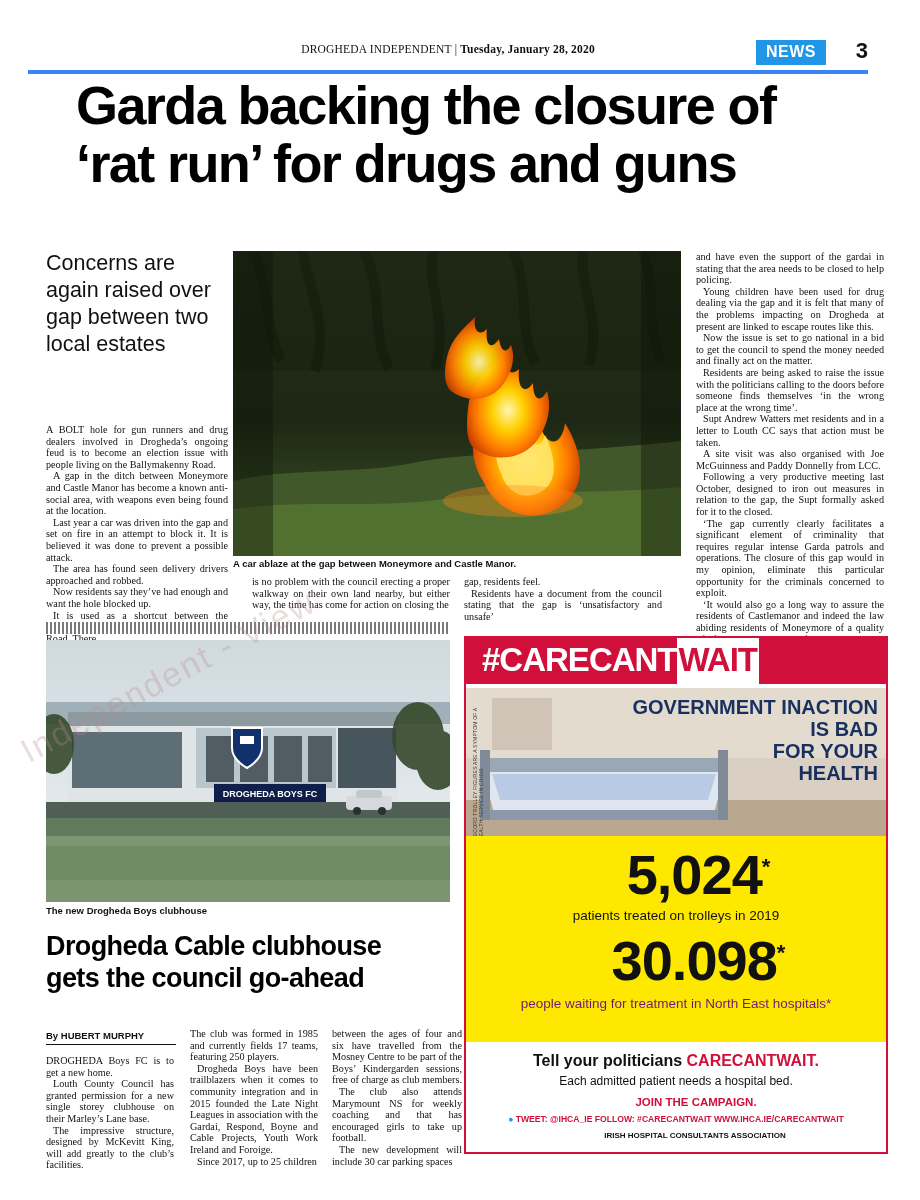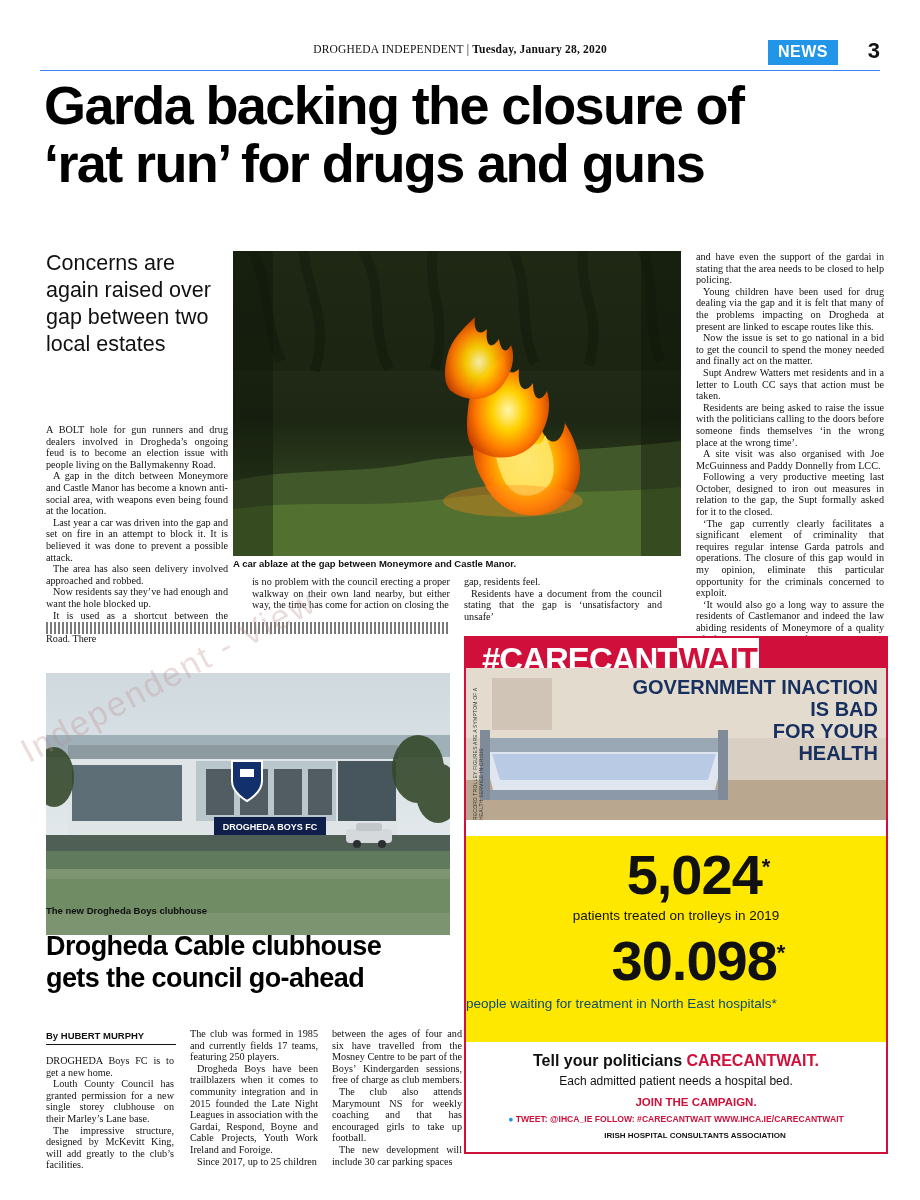--- a/index.html
+++ b/index.html
@@ -1,28 +1,28 @@
 <!DOCTYPE html>
 <html><head>
 <meta charset="utf-8">
 <style>
   html,body{margin:0;padding:0;background:#fff;}
   body{width:920px;height:1200px;font-family:"Liberation Serif",serif;color:#111;position:relative;overflow:hidden;}
   .page{position:absolute;left:0;top:0;width:920px;height:1200px;background:#fff;}
 
   
-  .masthead{position:absolute;left:40px;top:40px;width:840px;height:30px;border-bottom:1px solid #3b82f6;}
+  .masthead{position:absolute;left:28px;top:40px;width:840px;height:30px;border-bottom:4px solid #3b82f6;}
   .masthead-center{position:absolute;left:0;right:0;top:3px;text-align:center;font-family:"Liberation Serif",serif;font-size:11.5px;letter-spacing:.2px;}
   .masthead-center .bold{font-weight:bold;}
   .news-badge{position:absolute;right:42px;top:0px;background:#2196e8;color:#fff;font-family:"Liberation Sans",sans-serif;font-weight:bold;font-size:16px;letter-spacing:.5px;padding:3px 10px 4px 10px;}
   .page-num{position:absolute;right:0px;top:-2px;font-family:"Liberation Sans",sans-serif;font-weight:bold;font-size:22px;}
 
   
   .headline{position:absolute;left:44px;top:76px;width:840px;font-family:"Liberation Sans",sans-serif;font-weight:bold;font-size:54px;line-height:58px;letter-spacing:-1.6px;color:#000;}
-  .headline div{white-space:nowrap;}
+  .headline div{white-space:nowrap;margin-left:32px;}
 
   
   .standfirst{position:absolute;left:46px;top:250px;width:180px;font-family:"Liberation Sans",sans-serif;font-size:21.5px;line-height:27px;color:#111;}
 
   
   .lead-photo{position:absolute;left:233px;top:251px;width:448px;height:305px;overflow:hidden;background:#2d3a1f;}
   .lead-caption{position:absolute;left:233px;top:558px;width:448px;font-family:"Liberation Sans",sans-serif;font-weight:bold;font-size:9.5px;color:#111;}
 
   
   .col{position:absolute;font-family:"Liberation Serif",serif;font-size:10.2px;line-height:11.6px;text-align:justify;color:#111;}
@@ -31,50 +31,50 @@
   .c1{left:46px;top:424px;width:182px;}
   .c2{left:252px;top:576px;width:198px;}
   .c3{left:464px;top:576px;width:198px;}
   .c4{left:696px;top:251px;width:188px;}
 
   
   .strip{position:absolute;left:46px;top:622px;width:404px;height:12px;
     background:repeating-linear-gradient(90deg,#7a7a7a 0px,#7a7a7a 2px,#ffffff 2px,#ffffff 4px);}
 
   
-  .club-photo{position:absolute;left:46px;top:673px;width:404px;height:262px;overflow:hidden;background:#4b5a63;}
+  .club-photo{position:absolute;left:46px;top:640px;width:404px;height:262px;overflow:hidden;background:#4b5a63;}
   .club-caption{position:absolute;left:46px;top:905px;width:404px;font-family:"Liberation Sans",sans-serif;font-weight:bold;font-size:9.5px;color:#111;}
 
   
   .subhead{position:absolute;left:46px;top:930px;width:420px;font-family:"Liberation Sans",sans-serif;font-weight:bold;font-size:27px;line-height:32px;letter-spacing:-.6px;color:#000;}
 
   .byline{position:absolute;left:46px;top:1030px;width:130px;font-family:"Liberation Sans",sans-serif;font-weight:bold;font-size:9.5px;border-bottom:1.5px solid #111;padding-bottom:3px;}
 
   .bc{position:absolute;font-family:"Liberation Serif",serif;font-size:10.2px;line-height:11.6px;text-align:justify;}
   .bc p{margin:0;text-indent:7px;}
   .bc p.first{text-indent:0;}
   .bc1{left:46px;top:1055px;width:128px;}
   .bc2{left:190px;top:1028px;width:128px;}
   .bc3{left:332px;top:1028px;width:130px;}
 
   
   .ad{position:absolute;left:464px;top:636px;width:420px;height:514px;border:2px solid #d0103a;background:#fff;overflow:hidden;}
   .ad-top{position:absolute;left:0;top:0;width:100%;height:46px;background:#d0103a;}
   .ad-hash{position:absolute;left:16px;top:3px;font-family:"Liberation Sans",sans-serif;font-weight:bold;font-size:33px;color:#fff;letter-spacing:-1px;}
   .ad-hash .w{color:#fff;}
   .ad-hash .k{background:#fff;color:#d0103a;padding:8px 2px;}
-  .ad-img{position:absolute;left:0;top:30px;width:100%;height:152px;background:#cfc3b4;overflow:hidden;}
+  .ad-img{position:absolute;left:0;top:50px;width:100%;height:152px;background:#cfc3b4;overflow:hidden;}
   .ad-img-txt{position:absolute;right:8px;top:8px;text-align:right;font-family:"Liberation Sans",sans-serif;font-weight:bold;font-size:20px;line-height:22px;color:#17305f;}
   .ad-sidebar-txt{position:absolute;left:6px;top:10px;width:14px;font-family:"Liberation Sans",sans-serif;font-size:5px;color:#333;writing-mode:vertical-rl;transform:rotate(180deg);letter-spacing:.2px;}
   .ad-yellow{position:absolute;left:0;top:198px;width:100%;height:206px;background:#ffe800;}
   .ad-num{text-align:center;font-family:"Liberation Sans",sans-serif;font-weight:bold;color:#111;padding-left:44px;}
   .ad-n1{position:absolute;left:0;right:0;top:6px;font-size:56px;letter-spacing:-1px;}
   .ad-sub1{position:absolute;left:0;right:0;top:72px;text-align:center;font-family:"Liberation Sans",sans-serif;font-size:13.5px;color:#111;}
   .ad-n2{position:absolute;left:0;right:0;top:92px;font-size:56px;letter-spacing:-1px;}
-  .ad-sub2{position:absolute;left:0;right:0;top:160px;font-family:"Liberation Sans",sans-serif;font-size:13.5px;color:#0c4a6e;}
+  .ad-sub2{position:absolute;left:0;right:0;top:160px;text-align:center;font-family:"Liberation Sans",sans-serif;font-size:13.5px;color:#701a75;}
   .star{font-size:22px;vertical-align:super;}
   .ad-white{position:absolute;left:0;top:404px;width:100%;height:108px;background:#fff;text-align:center;}
   .ad-tell{margin-top:10px;font-family:"Liberation Sans",sans-serif;font-weight:bold;font-size:16px;color:#111;}
   .ad-tell .red{color:#d0103a;}
   .ad-each{margin-top:4px;font-family:"Liberation Sans",sans-serif;font-size:12px;color:#111;}
   .ad-join{margin-top:8px;font-family:"Liberation Sans",sans-serif;font-weight:bold;font-size:11.5px;color:#d0103a;padding-left:40px;}
   .ad-social{margin-top:6px;font-family:"Liberation Sans",sans-serif;font-weight:bold;font-size:8.6px;color:#d0103a;}
   .ad-social .tw{color:#2196e8;}
   .ad-org{margin-top:7px;font-family:"Liberation Sans",sans-serif;font-weight:bold;font-size:8px;color:#111;margin-left:38px;}
 
@@ -136,40 +136,40 @@
         <path d="M408 0h40v305h-40z"></path>
       </g>
     </svg>
   </div>
   <div class="lead-caption">A car ablaze at the gap between Moneymore and Castle Manor.</div>
 
   <div class="col c1">
     <p class="first">A BOLT hole for gun runners and drug dealers involved in Drogheda’s ongoing feud is to become an election issue with people living on the Ballymakenny Road.</p>
     <p>A gap in the ditch between Moneymore and Castle Manor has become a known anti-social area, with weapons even being found at the location.</p>
     <p>Last year a car was driven into the gap and set on fire in an attempt to block it. It is believed it was done to prevent a possible attack.</p>
-    <p>The area has also seen delivery involved approached and robbed.</p>
+    <p>The area has found seen delivery drivers approached and robbed.</p>
     <p>Now residents say they’ve had enough and want the hole blocked up.</p>
     <p>It is used as a shortcut between the northside of the town and the Ballymakenny Road. There</p>
   </div>
 
   <div class="col c2">
     <p class="first">is no problem with the council erecting a proper walkway on their own land nearby, but either way, the time has come for action on closing the</p>
   </div>
 
   <div class="col c3">
     <p class="first">gap, residents feel.</p>
     <p>Residents have a document from the council stating that the gap is ‘unsatisfactory and unsafe’</p>
   </div>
 
   <div class="col c4">
     <p class="first">and have even the support of the gardai in stating that the area needs to be closed to help policing.</p>
     <p>Young children have been used for drug dealing via the gap and it is felt that many of the problems impacting on Drogheda at present are linked to escape routes like this.</p>
     <p>Now the issue is set to go national in a bid to get the council to spend the money needed and finally act on the matter.</p>
+    <p>Residents are being asked to raise the issue with the politicians calling to the doors before someone finds themselves ‘in the wrong place at the wrong time’.</p>
     <p>Supt Andrew Watters met residents and in a letter to Louth CC says that action must be taken.</p>
-    <p>Residents are being asked to raise the issue with the politicians calling to the doors before someone finds themselves ‘in the wrong place at the wrong time’.</p>
     <p>A site visit was also organised with Joe McGuinness and Paddy Donnelly from LCC.</p>
     <p>Following a very productive meeting last October, designed to iron out measures in relation to the gap, the Supt formally asked for it to the closed.</p>
     <p>‘The gap currently clearly facilitates a significant element of criminality that requires regular intense Garda patrols and operations. The closure of this gap would in my opinion, eliminate this particular opportunity for the criminals concerned to exploit.</p>
     <p>‘It would also go a long way to assure the residents of Castlemanor and indeed the law abiding residents of Moneymore of a quality of life without the current fear and issues they experience.’</p>
   </div>
 
   <div class="strip"></div>
 
   <div class="club-photo">
     <svg width="404" height="262" viewBox="0 0 404 262">

